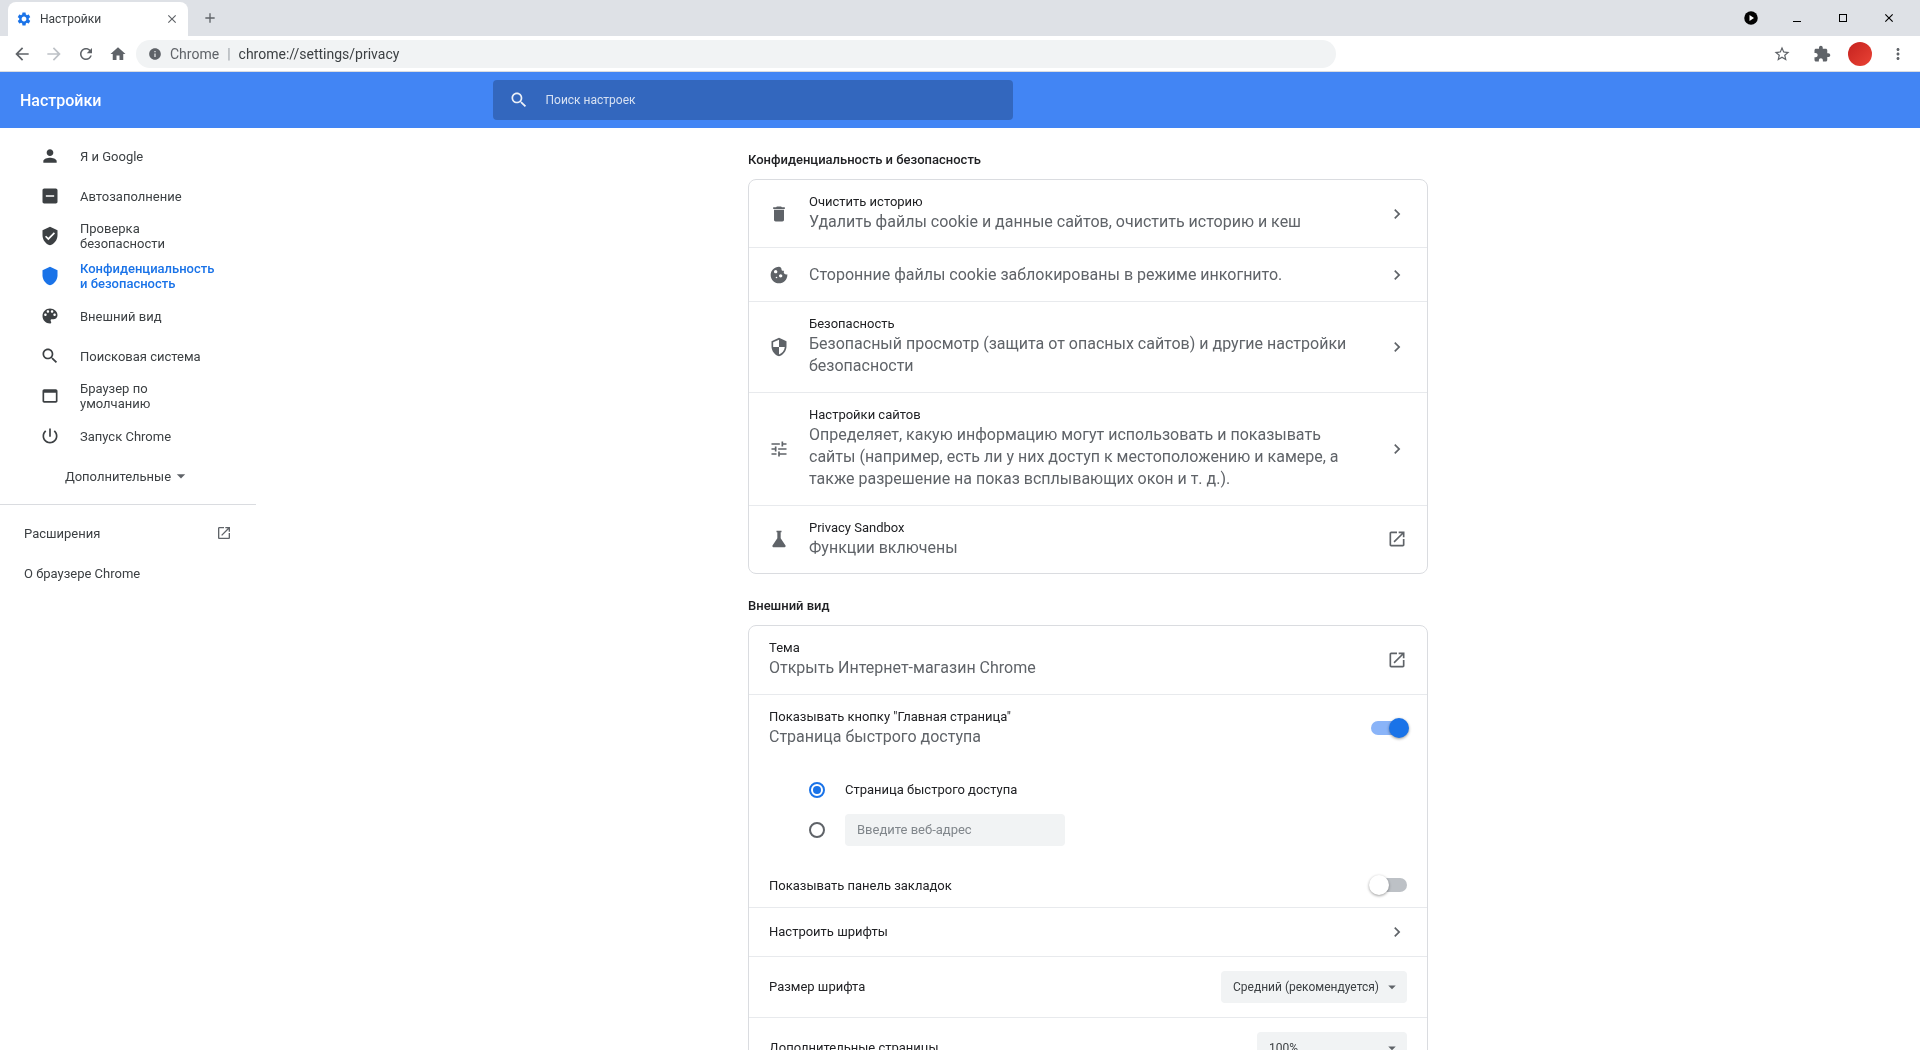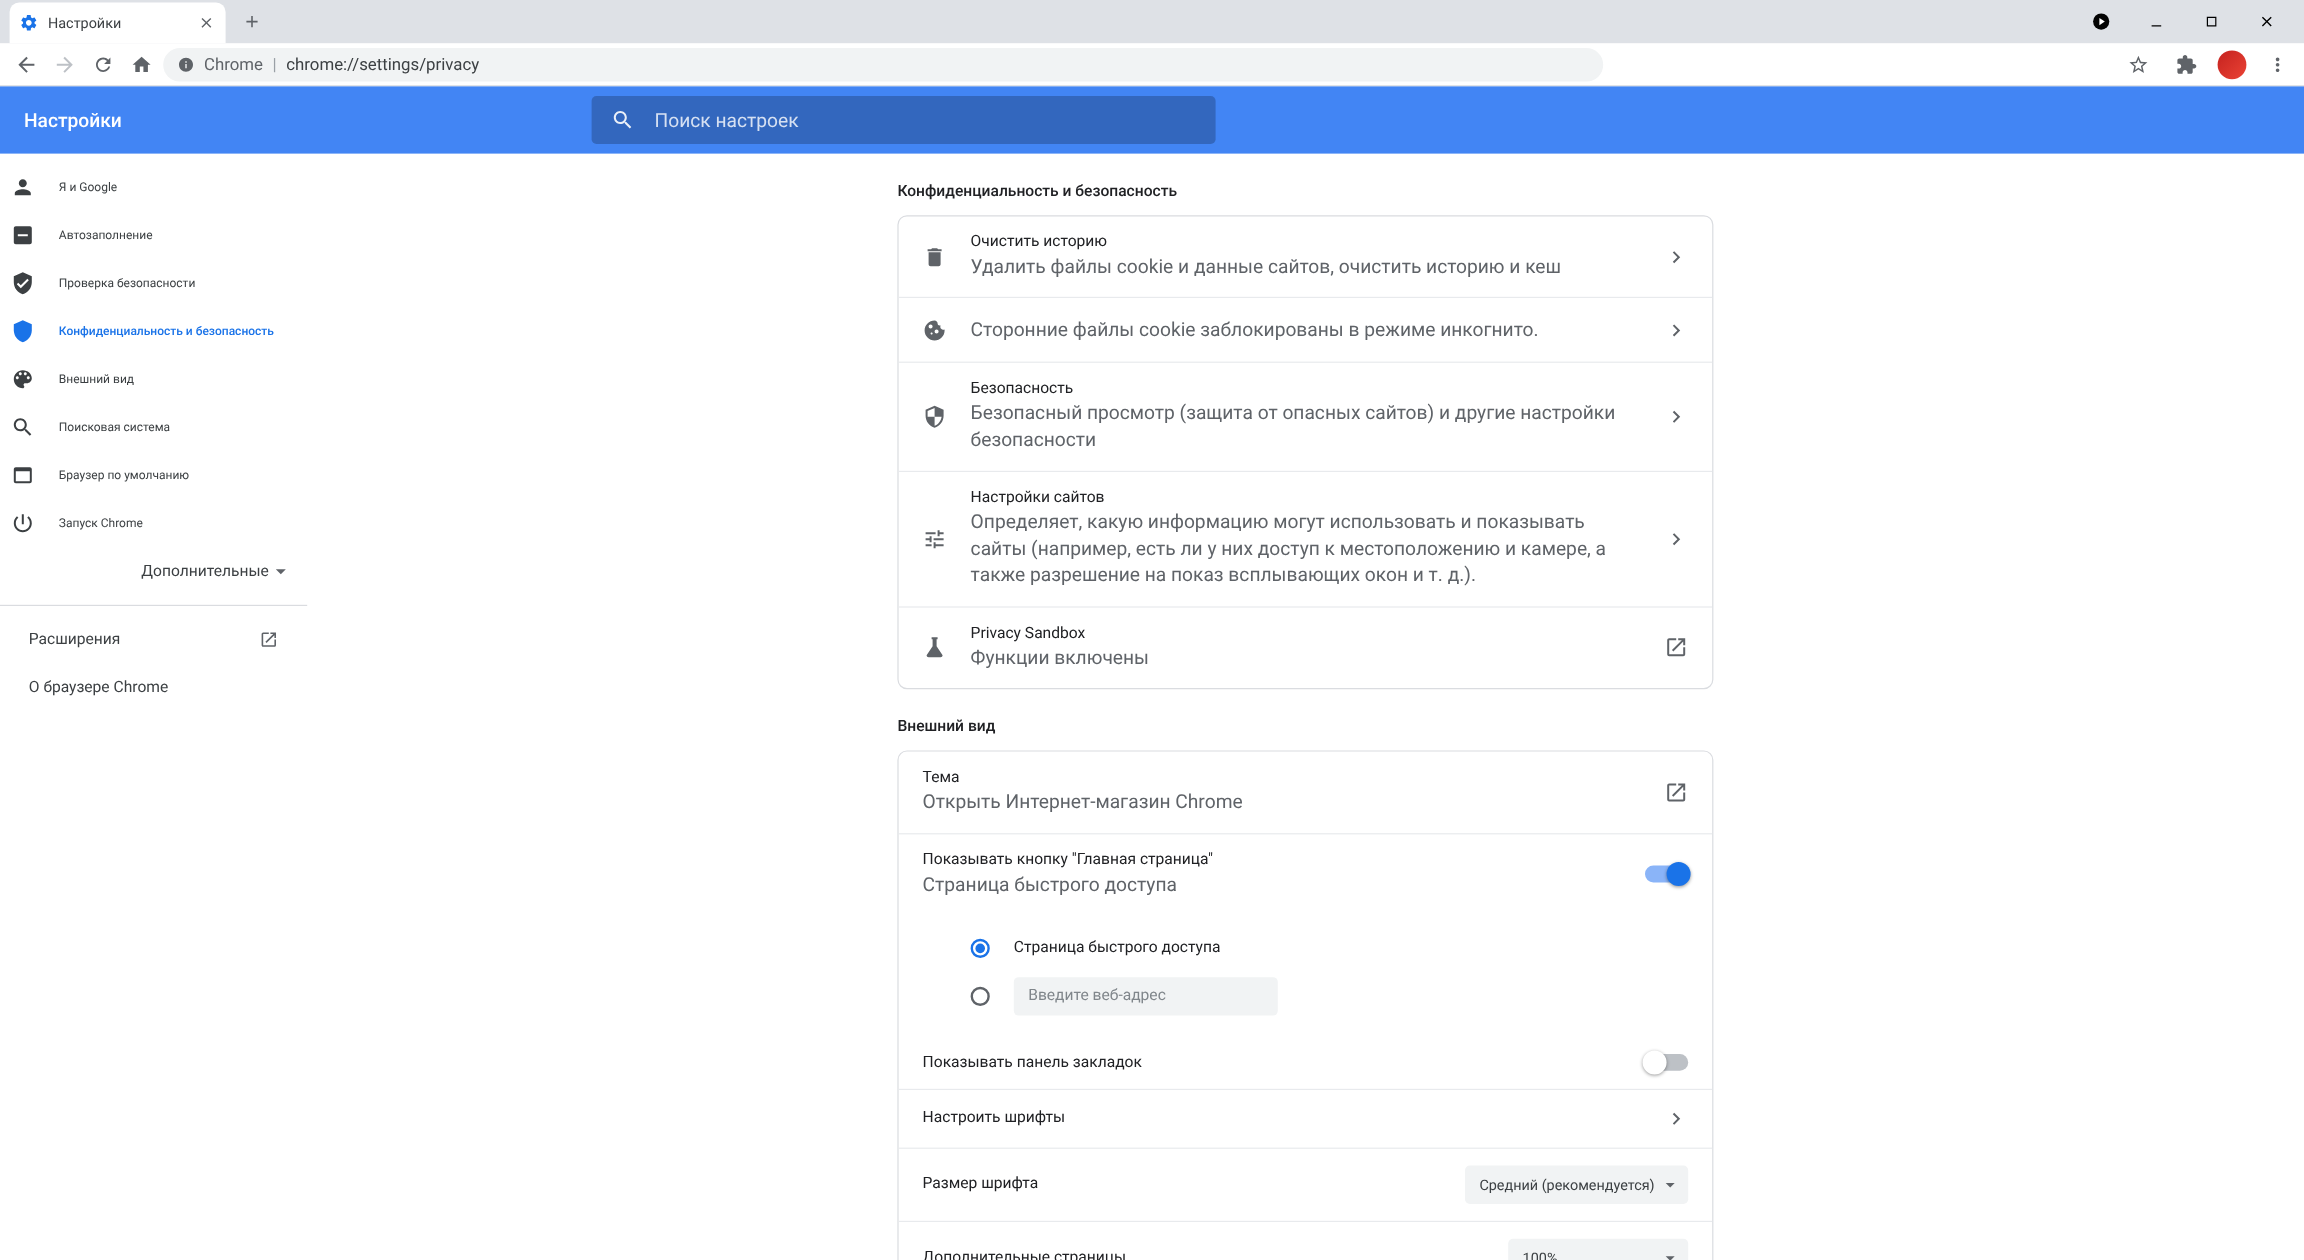--- a/index.html
+++ b/index.html
@@ -26,32 +26,32 @@
 .omnibox .sep { color: #9aa0a6; }
 .omnibox .url { color: #3c4043; }
 .toolbar-right { margin-left: auto; display: flex; align-items: center; gap: 12px; }
 .avatar { width: 24px; height: 24px; border-radius: 50%; background: linear-gradient(135deg,#c5221f,#ea4335); }
 
 
 .settings-header { background: #4285f4; height: 56px; display: flex; align-items: center; padding: 0 20px; }
 .settings-title { color: #fff; font-size: 16px; font-weight: 500; }
 .search-box { background: rgba(0,0,0,0.22); border-radius: 4px; height: 40px; width: 520px; margin-left: 392px; display: flex; align-items: center; padding: 0 16px; gap: 16px; }
 .search-box svg { color: #fff; opacity: .9; }
-.search-box input { background: transparent; border: none; outline: none; color: #fff; font-size: 16px; flex: 1; }
+.search-box input { background: transparent; border: none; outline: none; color: #fff; font-size: 12px; flex: 1; }
 .search-box input::placeholder { color: rgba(255,255,255,.8); }
 
 
 .app-body { display: flex; height: calc(1050px - 36px - 36px - 56px); }
 .sidebar { width: 256px; padding: 8px 0; }
-.sidebar-item { display: flex; align-items: center; height: 40px; padding: 0 9px; gap: 20px; font-size: 10px; color: #3c4043; cursor: pointer; border-radius: 0 20px 20px 0; margin-right: 12px; }
+.sidebar-item { display: flex; align-items: center; height: 40px; padding: 0 40px; gap: 20px; font-size: 13px; color: #3c4043; cursor: pointer; border-radius: 0 20px 20px 0; margin-right: 12px; }
 .sidebar-item.active { color: #1a73e8; font-weight: 500; }
 .sidebar-item svg { width: 20px; height: 20px; flex-shrink: 0; }
 .sidebar-item.active svg { color: #1a73e8; }
 .sidebar-divider { height: 1px; background: #dadce0; margin: 8px 0; }
-.sidebar-advanced { display: flex; align-items: center; justify-content: flex-end; height: 40px; padding: 0 12px; font-size: 13px; color: #3c4043; cursor: pointer; }
+.sidebar-advanced { display: flex; align-items: center; justify-content: center; height: 40px; padding: 0 12px; font-size: 13px; color: #3c4043; cursor: pointer; }
 .sidebar-link { display: flex; align-items: center; justify-content: space-between; height: 40px; padding: 0 24px; font-size: 13px; color: #3c4043; cursor: pointer; }
 .sidebar-link svg { width: 16px; height: 16px; color: #5f6368; }
 
 .content { flex: 1; overflow-y: auto; display: flex; justify-content: center; padding: 24px 0; }
 .content-inner { width: 680px; }
 .section-title { font-size: 13px; color: #202124; font-weight: 500; margin-bottom: 12px; margin-top: 24px; }
 .section-title:first-child { margin-top: 0; }
 .card { background: #fff; border: 1px solid #dadce0; border-radius: 8px; overflow: hidden; }
 .row { display: flex; align-items: center; padding: 14px 20px; gap: 20px; cursor: pointer; }
 .row + .row { border-top: 1px solid #e8eaed; }

